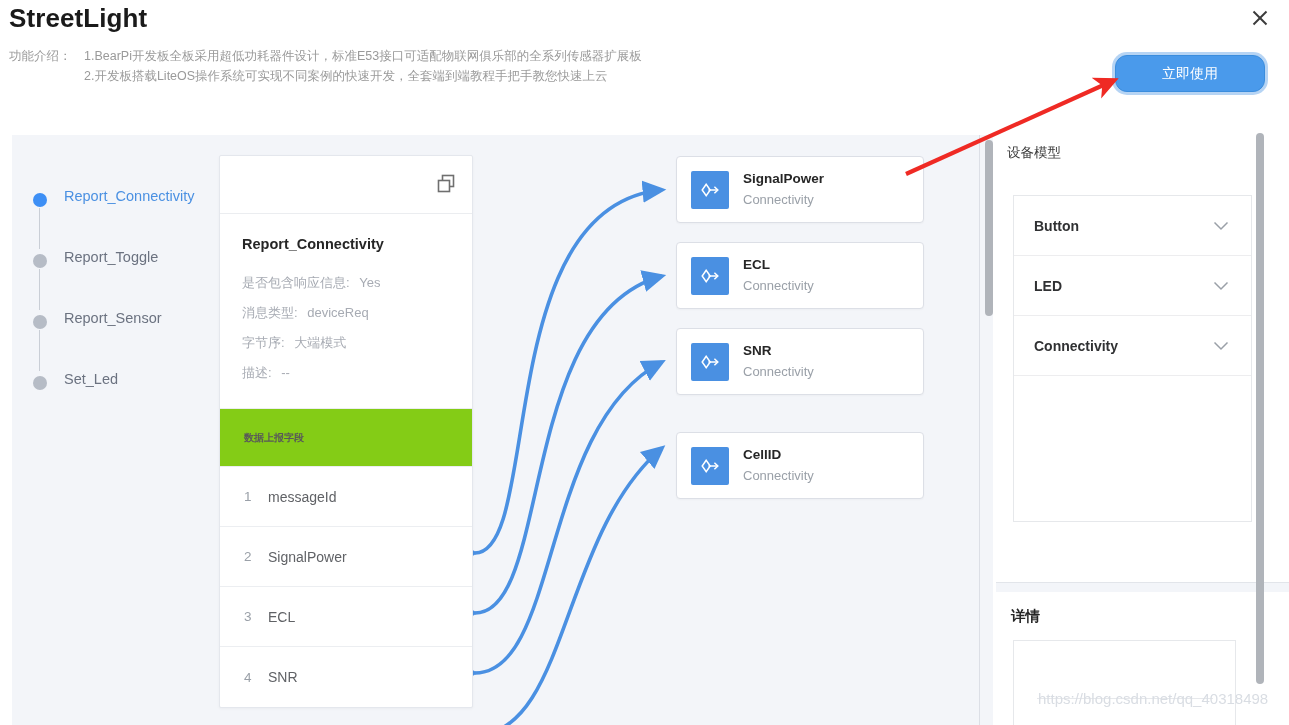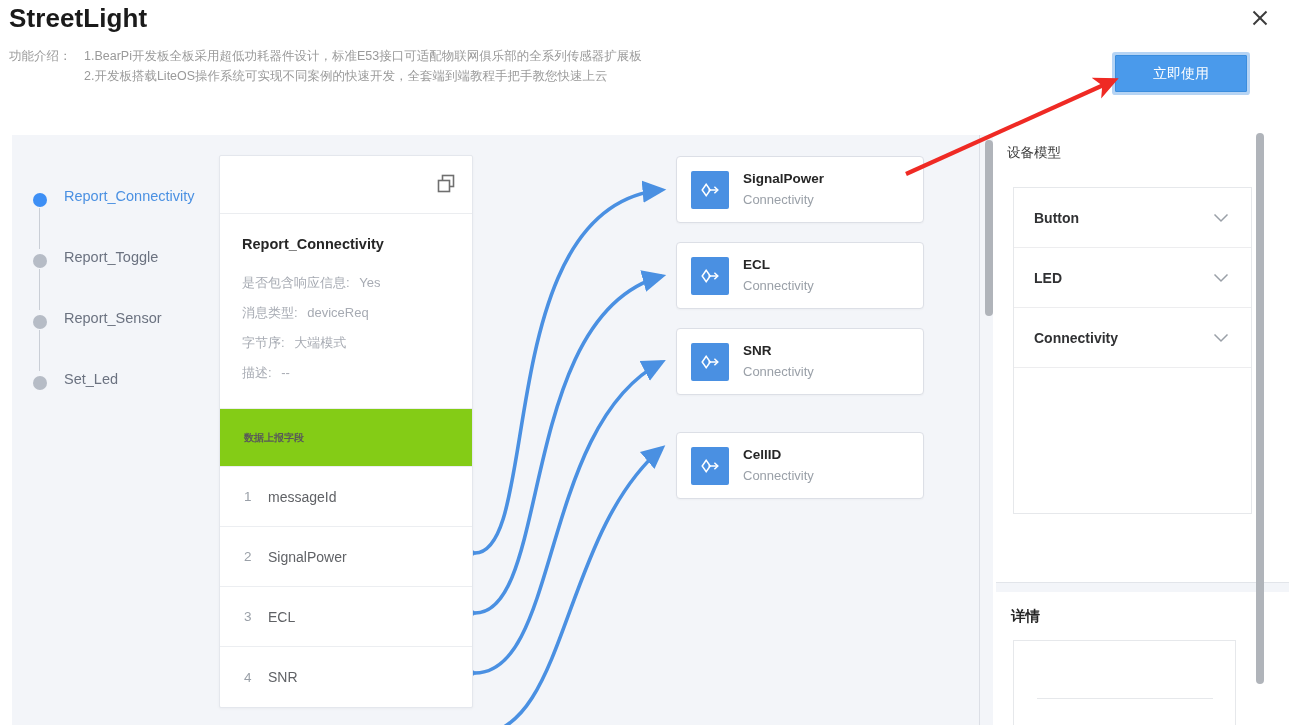--- a/index.html
+++ b/index.html
@@ -30,22 +30,22 @@
     position: absolute; left: 9px; top: 46px;
     font-size: 12.5px; color: #9a9a9a; line-height: 20px;
     white-space: nowrap;
   }
   .intro .lbl { display:inline-block; }
   .intro .lines { display:inline-block; vertical-align: top; margin-left: 9px; }
   .intro .lines div { white-space: nowrap; }
 
   .use-btn {
     position: absolute; left: 1115px; top: 55px;
-    width: 132px; height: 37px;
-    background: #4a9aeb; border: 1px solid #3b8ddd; border-radius: 1px;
+    width: 150px; height: 37px;
+    background: #4a9aeb; border: 1px solid #3b8ddd; border-radius: 12px;
     color: #fff; font-size: 14px; cursor: pointer;
     display:flex; align-items:center; justify-content:center;
     box-shadow: 0 0 0 3px rgba(93,160,230,.45);
   }
 
   
   .canvas {
     position: absolute; left: 12px; top: 135px;
     width: 981px; height: 590px;
     background: #f3f5f9;
@@ -127,21 +127,21 @@
   
   .right-panel {
     position:absolute; left: 996px; top: 135px;
     width: 293px; height: 590px; background:#fff;
   }
   .rp-title {
     position:absolute; left: 11px; top: 9px;
     font-size: 13.5px; color:#3c3c3c;
   }
   .model-list {
-    position:absolute; left: 17px; top: 52px;
+    position:absolute; left: 17px; top: 60px;
     width: 239px; border:1px solid #e6e8eb; background:#fff;
   }
   .model-row {
     height: 60px; display:flex; align-items:center; justify-content:space-between;
     padding: 0 22px 0 20px; border-bottom:1px solid #ededef;
     font-size: 14px; font-weight:bold; color:#303133; cursor:pointer;
   }
   .model-pad { height: 145px; }
   .chev { color:#9aa0a8; }
   .rp-divider {
@@ -387,20 +387,21 @@
 
     <div class="detail-title">详情</div>
     <div class="detail-box">
       <div class="hr"></div>
     </div>
   </div>
 
   <div class="sb sb-canvas"></div>
   <div class="sb sb-page"></div>
 
+  <div class="watermark">https://blog.csdn.net/qq_40318498</div>
 
   <svg class="annot">
     <defs>
       <marker id="redarw" markerWidth="6" markerHeight="6" refX="3" refY="3" orient="auto">
         <path d="M0,0.3 L5.8,3 L0,5.7 L1.5,3 Z" fill="#ef2a24"></path>
       </marker>
     </defs>
     <line x1="906" y1="174" x2="1108" y2="83" stroke="#ef2a24" stroke-width="4.2" marker-end="url(#redarw)"></line>
   </svg>
 

